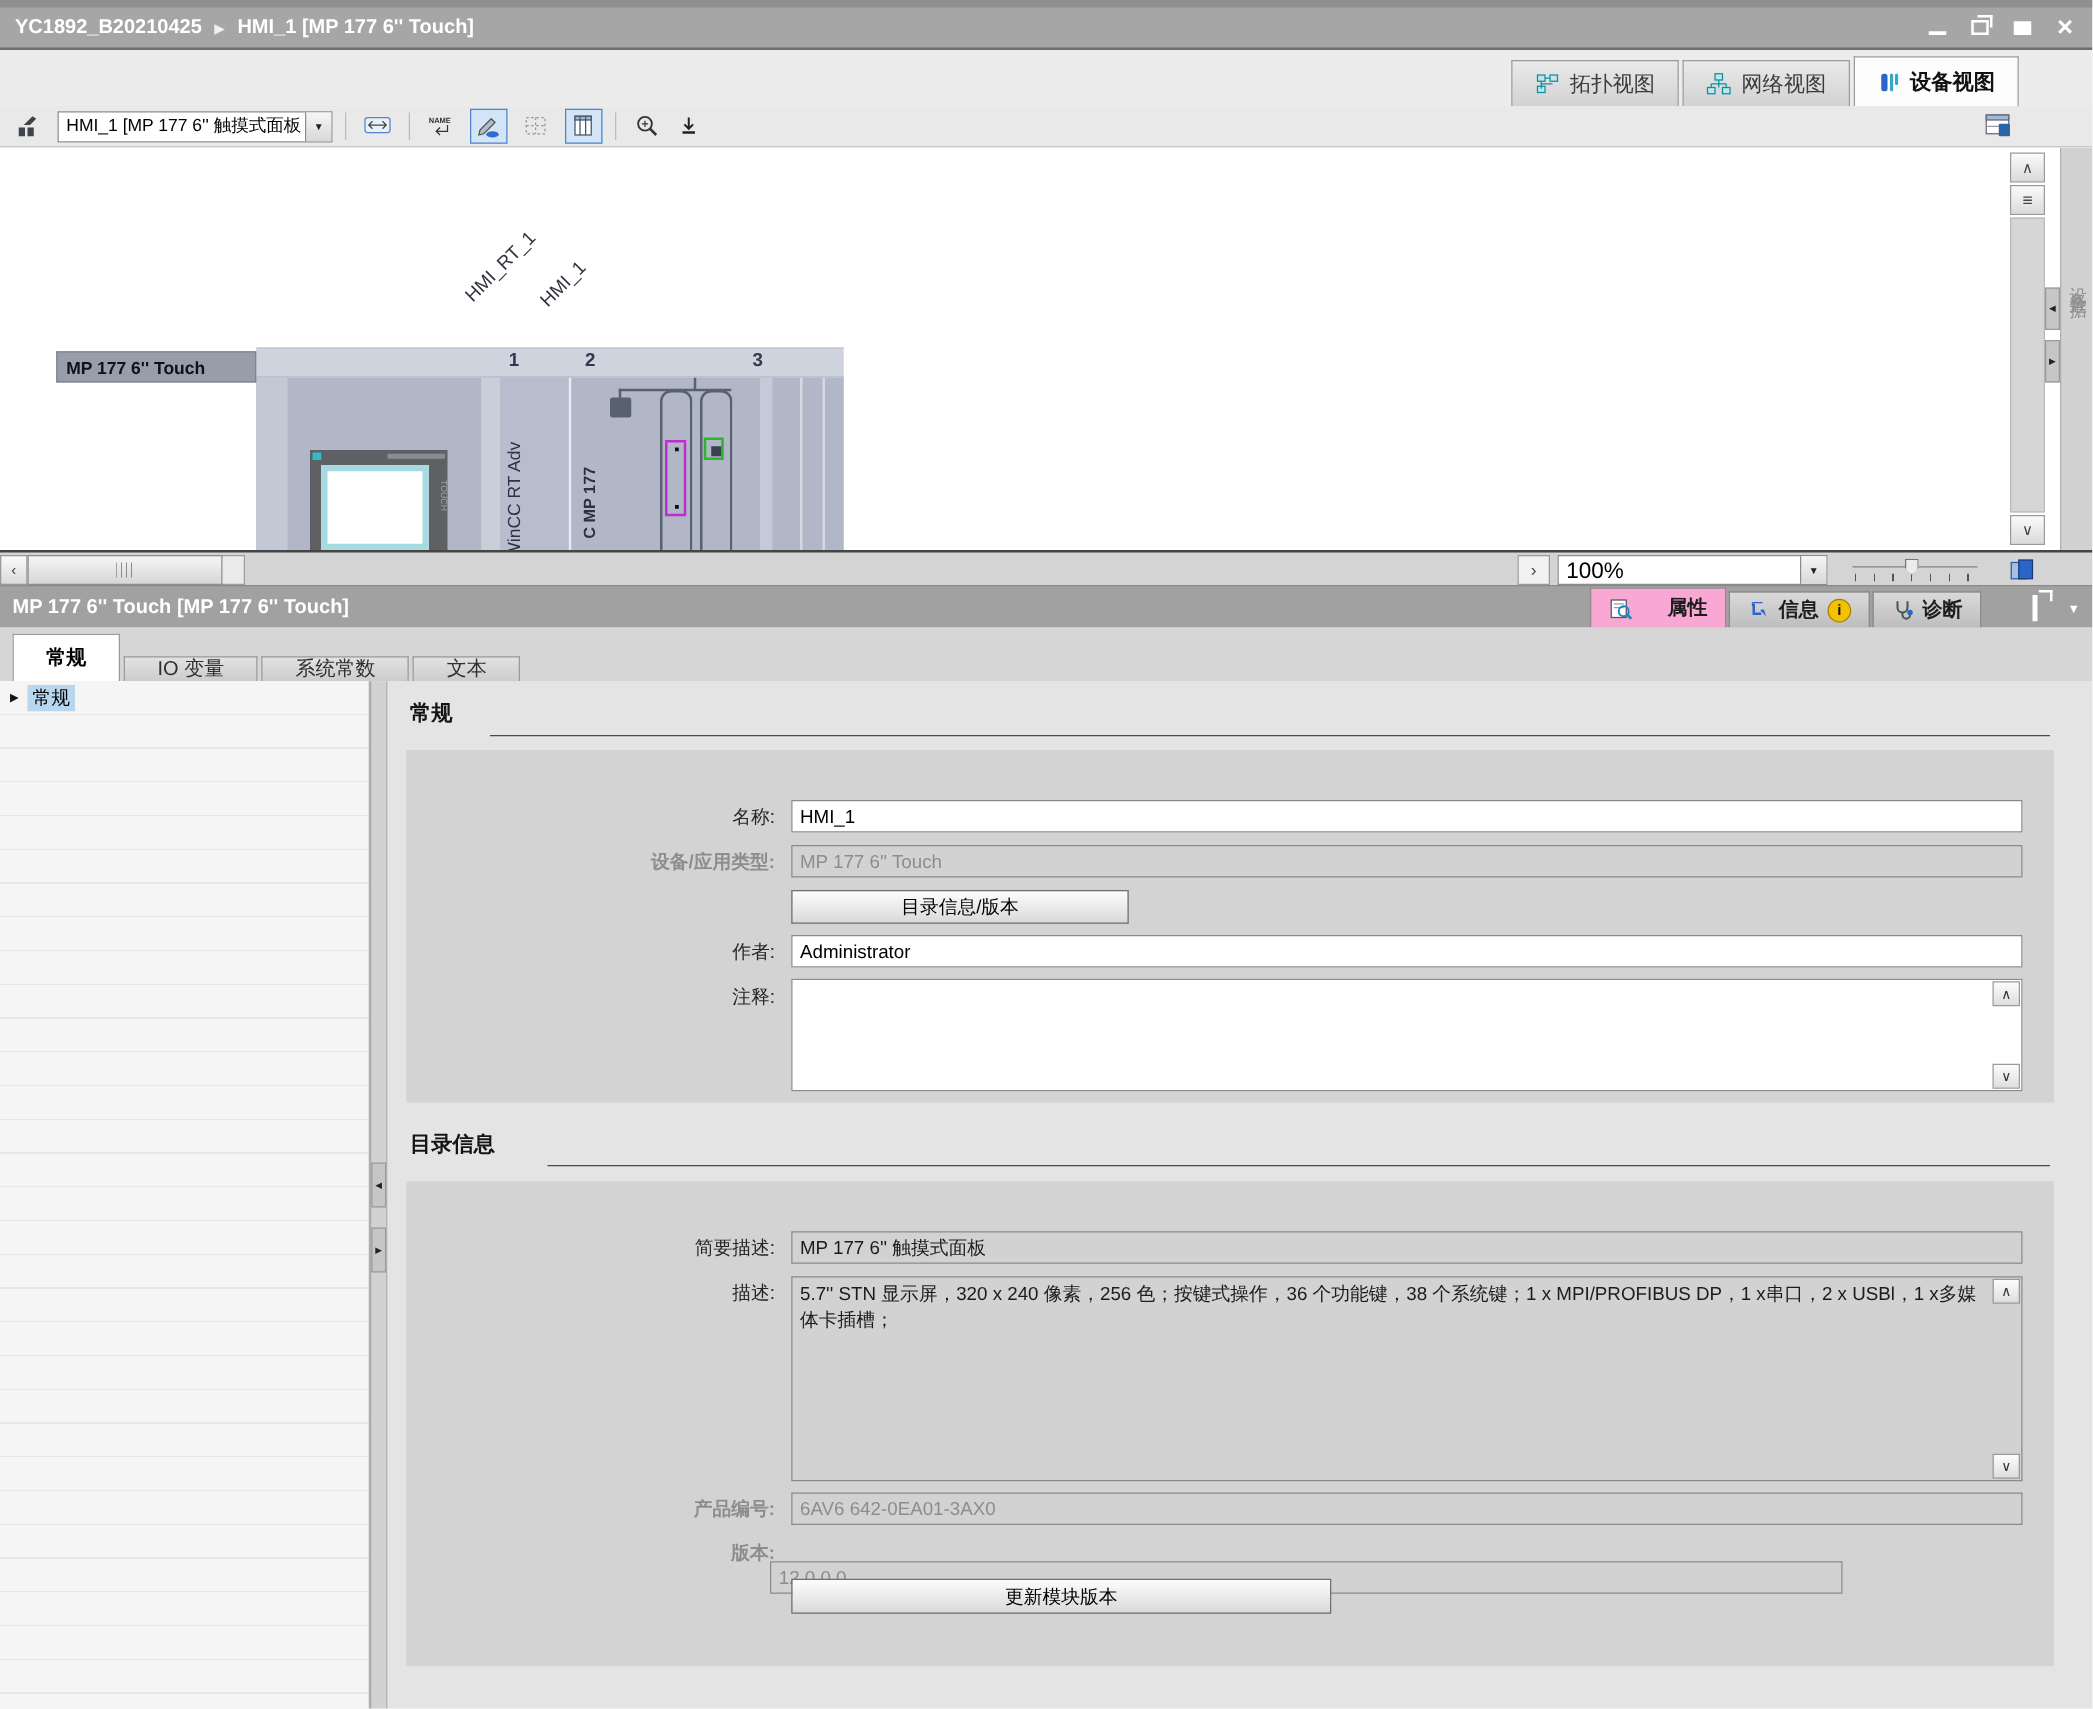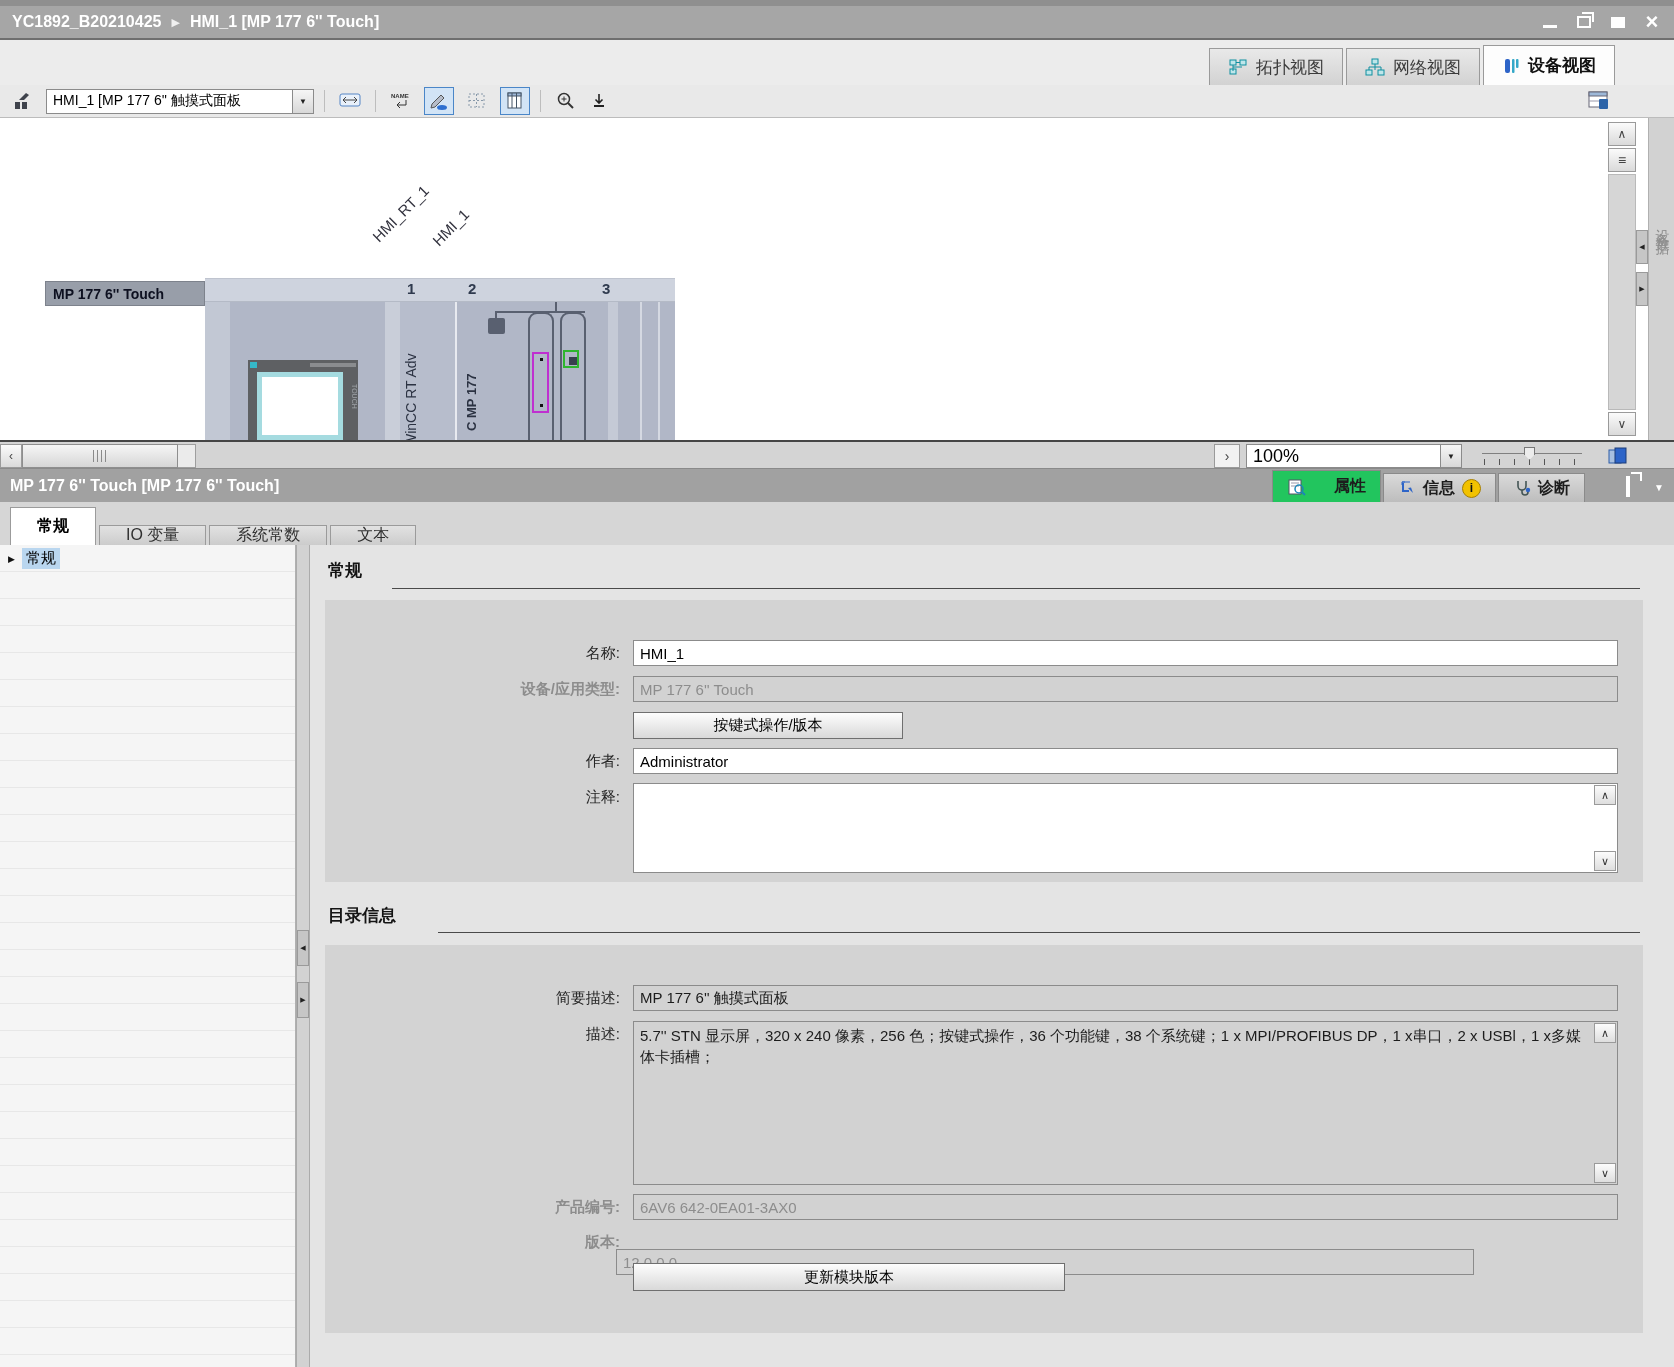--- a/index.html
+++ b/index.html
@@ -55,21 +55,21 @@
   .track{background:#ebebeb;border:1px solid #9e9e9e;}
   .thumb{background:linear-gradient(#f6f6f6,#d6d6d6);border:1px solid #8e8e8e;display:flex;align-items:center;justify-content:center;}
   .grip{width:14px;height:12px;background:repeating-linear-gradient(90deg,#8a8a8a 0 1px,transparent 1px 4px);}
 
   
   .propshead{background:#a1a1a1;border-top:1px solid #8a8a8a;display:flex;align-items:center;color:#fff;}
   .propshead-title{font-size:16px;font-weight:bold;padding-left:10px;}
   .ptabs{position:absolute;right:89px;bottom:0;display:flex;align-items:flex-end;gap:2px;}
   .ptab{height:29px;display:flex;align-items:center;gap:7px;padding:0 14px;font-size:16px;font-weight:bold;color:#1d1d1d;
         background:linear-gradient(#dadada,#bdbdbd);border:1px solid #8a8a8a;border-bottom:none;box-sizing:border-box;}
-  .ptab.active{background:#22c55e;height:32px;gap:27px;}
+  .ptab.active{background:#f9a8d4;height:32px;gap:27px;}
   .badge-i{width:17px;height:17px;border-radius:50%;background:#f2c200;border:1px solid #a67f00;color:#111;
            font-size:12px;font-weight:bold;display:flex;align-items:center;justify-content:center;}
   .phicons{position:absolute;right:10px;top:9px;display:flex;gap:12px;align-items:center;}
   .ph-restore{width:10px;height:9px;border:2px solid #fff;position:relative;}
   .ph-restore:before{content:"";position:absolute;left:3px;top:-6px;width:9px;height:7px;border:2px solid #fff;border-bottom:none;border-left:none;}
   .ph-list{width:16px;height:13px;background:#fff;border-radius:2px;
            box-shadow:inset 0 -2px 0 #fff;background-image:repeating-linear-gradient(#fff 0 2px,#9a9a9a 2px 3px);}
   .ph-chev{color:#fff;font-size:10px;}
 
   .subtabs{background:#d6d6d6;display:flex;align-items:flex-end;padding-left:10px;gap:3px;}
@@ -167,21 +167,21 @@
     </div>
   </div>
 
   <div class="abs toolbar" style="left:0;top:85px;width:1674px;height:33px">
     <div class="tool">
       <svg width="20" height="20">
           <path d="M2 11h5v7H2zM9 11h5v7H9z" fill="#3f434c"></path>
           <path d="M13 2l-7 7h5l5-5z" fill="#3f434c"></path>
         </svg>
     </div>
-    <div class="combo" style="width:268px">
+    <div class="combo" style="width:220px">
       <span class="combo-text">HMI_1 [MP 177 6'' 触摸式面板</span>
       <span class="combo-btn">
           <span>▼</span>
         </span>
     </div>
     <div class="tsep"></div>
     <div class="tool">
       <svg width="24" height="20">
           <rect x="2" y="3" width="20" height="12" rx="2" fill="#e8f0fa" stroke="#5585c5"></rect>
           <path d="M5 9h14M8 6l-3 3 3 3M16 6l3 3-3 3" stroke="#444" fill="none"></path>
@@ -411,21 +411,21 @@
     <div class="hline" style="left:82px;top:43px;width:1248px"></div>
     <div class="gpanel" style="left:15px;top:55px;width:1318px;height:282px"></div>
 
     <div class="flabel" style="top:99px">名称:</div>
     <input class="field" style="left: 323px; top: 95px; width: 985px;" value="HMI_1">
 
     <div class="flabel dis" style="top:135px">设备/应用类型:</div>
     <input class="field dis" style="left: 323px; top: 131px; width: 985px;" value="MP 177 6'' Touch">
 
     <div class="btn3d" style="left:323px;top:167px;width:270px;height:27px">
-      <span>按键式操作/版本</span>
+      <span>目录信息/版本</span>
     </div>
 
     <div class="flabel" style="top:207px">作者:</div>
     <input class="field" style="left: 323px; top: 203px; width: 985px;" value="Administrator">
 
     <div class="flabel" style="top:243px">注释:</div>
     <div class="tarea" style="left:323px;top:238px;width:985px;height:90px">
       <div class="scrollbtn" style="right:1px;top:1px">
           <span>∧</span>
         </div>

